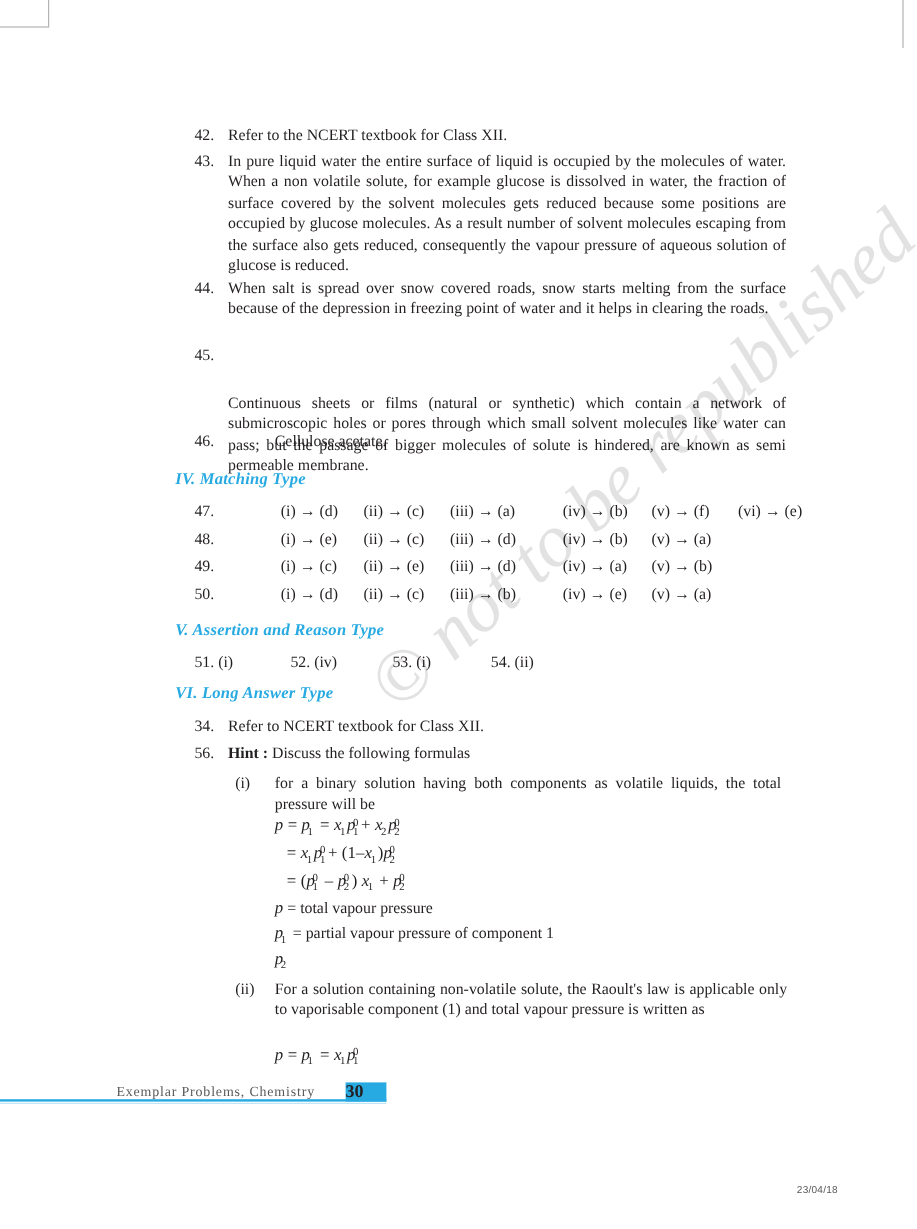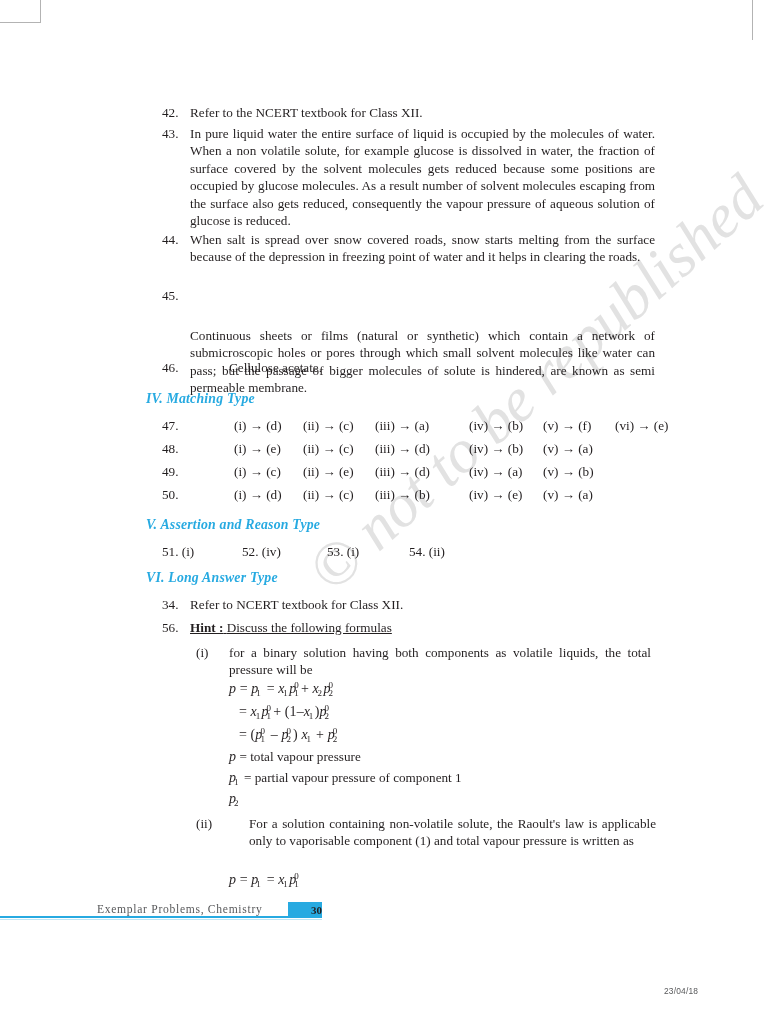--- a/index.html
+++ b/index.html
@@ -201,22 +201,22 @@
     height: 16px;
     background: #27aae1;
   }
   .page-num {
     position: absolute;
     left: 288px;
     top: 902px;
     width: 34px;
     height: 16px;
     line-height: 16px;
-    text-align: right;
-    font-size: 11px;
+    text-align: left;
+    font-size: 15px;
     font-weight: bold;
     color: #231f20;
   }
   .datestamp {
     position: absolute;
     left: 664px;
     top: 986px;
     font-family: "Liberation Sans", sans-serif;
     font-size: 8.4px;
     color: #58595b;
@@ -313,21 +313,21 @@
 
     <div class="heading" style="left:146px; top:570px;">VI. Long Answer Type</div>
 
     <div class="block" style="left:150px; top:596px; width:505px;">
       <div class="num">34.</div>
       <div class="body-text noj" style="width:465px;">Refer to NCERT textbook for Class XII.</div>
     </div>
 
     <div class="block" style="left:150px; top:619px; width:505px;">
       <div class="num">56.</div>
-      <div class="body-text noj" style="width:465px;text-decoration:underline;"><b>Hint :</b> <span>Discuss the following formulas</span></div>
+      <div class="body-text noj" style="width:465px;"><b>Hint :</b> <span>Discuss the following formulas</span></div>
     </div>
 
     <div class="subitem" style="left:196px; top:644px; width:460px;">
       <div class="sublabel">(i)</div>
       <div class="body-text" style="width:422px;">for a binary solution having both components as volatile liquids, the total pressure will be</div>
     </div>
 
     <div class="math" style="left:229px; top:681px;">
       <span class="mvar">p</span> = <span class="pw"><span class="mvar">p</span><sub>1</sub><span class="pad">1</span></span> = <span class="pw"><span class="mvar">x</span><sub>1</sub><span class="pad">1</span></span><span class="pw"><span class="mvar">p</span><sub>1</sub><sup>0</sup><span class="pad">1</span></span>+ <span class="pw"><span class="mvar">x</span><sub>2</sub><span class="pad">2</span></span><span class="pw"><span class="mvar">p</span><sub>2</sub><sup>0</sup><span class="pad">2</span></span>
     </div>
@@ -347,21 +347,21 @@
     <div class="defline" style="left:229px; top:770px;">
       <span class="math" style="position:static;"><span class="pw"><span class="mvar">p</span><sub>1</sub><span class="pad">1</span></span></span> <span>= partial vapour pressure of component 1</span>
     </div>
 
     <div class="defline" style="left:229px; top:791px;">
       <span class="math" style="position:static;"><span class="pw"><span class="mvar">p</span><sub>2</sub><span class="pad">2</span></span></span> 
     </div>
 
     <div class="subitem" style="left:196px; top:815px; width:460px;">
       <div class="sublabel">(ii)</div>
-      <div class="body-text" style="width:458px;margin-left:20px;">For a solution containing non-volatile solute, the Raoult's law is applicable only to vaporisable component (1) and total vapour pressure is written as</div>
+      <div class="body-text" style="width:458px;">For a solution containing non-volatile solute, the Raoult's law is applicable only to vaporisable component (1) and total vapour pressure is written as</div>
     </div>
 
     <div class="math" style="left:229px; top:872px;">
       <span class="mvar">p</span> = <span class="pw"><span class="mvar">p</span><sub>1</sub><span class="pad">1</span></span> = <span class="pw"><span class="mvar">x</span><sub>1</sub><span class="pad">1</span></span><span class="pw"><span class="mvar">p</span><sub>1</sub><sup>0</sup><span class="pad">1</span></span>
     </div>
 
   </div>
 
   <div class="footer-rule"></div>
   <div class="footer-rule-2"></div>

